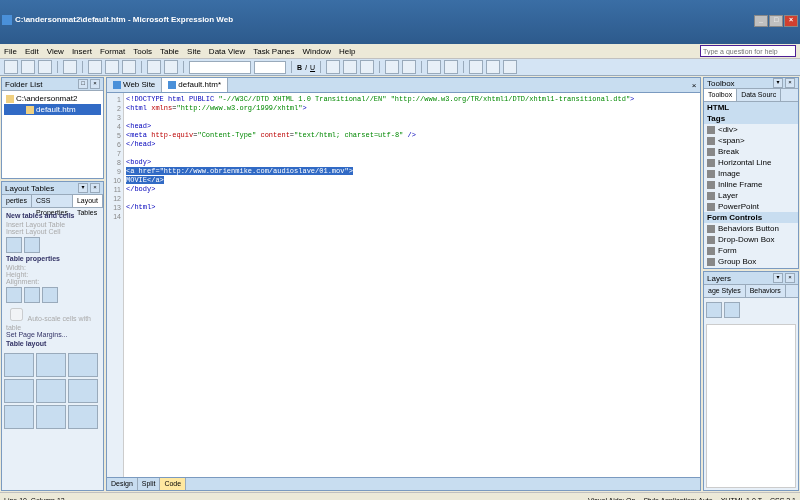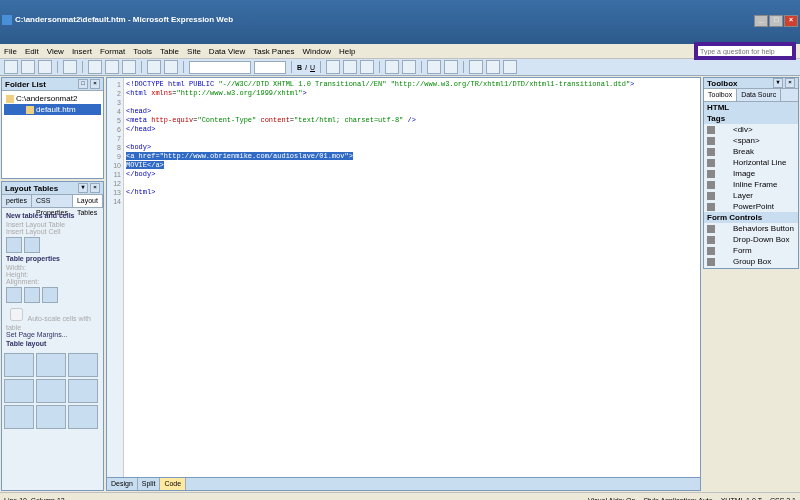--- a/index.html
+++ b/index.html
@@ -4,28 +4,28 @@
 <style>
 html,body{margin:0;padding:0;font-family:Tahoma,sans-serif;font-size:8px;overflow:hidden;background:#ece9d8;width:800px;height:500px}
 .titlebar{background:linear-gradient(#3a6ea5,#2d5a8c);color:#fff;height:14px;display:flex;align-items:flex-start;padding:15px 2px;font-weight:bold}
 .titlebar .icon{width:10px;height:10px;background:#4a90d9;margin-right:3px}
 .winbtns{margin-left:auto;display:flex;gap:1px}
 .winbtn{width:12px;height:10px;background:#c0c0c0;border:1px solid #888;font-size:7px;text-align:center;line-height:8px;cursor:pointer}
 .winbtn.close{background:#d04030;color:#fff}
 .menubar{background:#ece9d8;height:14px;display:flex;align-items:center;padding:0 4px;gap:8px;border-bottom:1px solid #c0c0c0}
 .menubar span{cursor:pointer}
 .menubar .help{margin-left:auto}
-.helpbox{border:4px solid #4c1d95;width:90px;height:10px;font-size:7px;color:#999;padding:0 2px}
+.helpbox{border:1px solid #4c1d95;width:90px;height:10px;font-size:7px;color:#999;padding:0 2px}
 .toolbar{background:#d4e4f4;height:16px;display:flex;align-items:center;padding:0 4px;gap:3px;border-bottom:1px solid #9ab;font-size:7px}
 .tbtn{width:12px;height:12px;border:1px solid #9ab;background:#e8f0f8;display:inline-block}
 .tsep{width:1px;height:12px;background:#9ab;margin:0 2px}
 .mid{display:flex;height:416px}
 .leftcol{width:105px;display:flex;flex-direction:column}
 .panel{border:1px solid #7a9ac0;margin:1px;background:#e8f0f8;display:flex;flex-direction:column}
-.panelhdr{background:#c8ddf0;height:12px;display:flex;align-items:center;padding:0 3px;font-weight:bold;border-bottom:1px solid #9ab}
+.panelhdr{background:#c8ddf0;height:12px;display:flex;align-items:center;padding:0 3px;font-weight:normal;border-bottom:1px solid #9ab}
 .panelctl{margin-left:auto;display:flex;gap:2px}
 .panelctl span{width:8px;height:8px;background:#d4e4f4;border:1px solid #9ab;font-size:6px;text-align:center;line-height:7px;cursor:pointer}
 .folderbody{background:#fff;flex:1;padding:2px}
 .folderitem{padding:1px 2px;display:flex;align-items:center;gap:2px}
 .folderitem .fi{width:8px;height:8px;background:#f0d080}
 .tabs{display:flex;height:12px;background:#d4e4f4;border-bottom:1px solid #9ab;font-size:7px}
 .tab{padding:0 4px;border-right:1px solid #9ab;line-height:12px;cursor:pointer}
 .tab.active{background:#fff}
 .ltsec{padding:2px 4px;font-size:7px;color:#666}
 .ltsechdr{color:#336;font-weight:bold;margin:2px 0}
@@ -44,21 +44,21 @@
 .code{flex:1;font-family:'Courier New',monospace;font-size:7px;padding:2px;line-height:9px;white-space:pre}
 .kw{color:#00b}
 .str{color:#080}
 .attr{color:#b00}
 .sel{background:#316ac5;color:#fff}
 .sel .str{color:#fff}
 .viewbar{height:12px;background:#c8ddf0;border:1px solid #7a9ac0;border-top:none;display:flex;align-items:center;font-size:7px}
 .vbtn{padding:0 4px;border-right:1px solid #9ab;line-height:12px;cursor:pointer}
 .vbtn.active{background:#ffe8a0}
 .rightcol{width:98px;display:flex;flex-direction:column}
-.toolitem{padding:1px 3px;display:flex;align-items:center;gap:18px;cursor:pointer}
+.toolitem{padding:1px 3px;display:flex;align-items:center;gap:3px;cursor:pointer}
 .ti{width:8px;height:8px;background:#888}
 .toolsec{background:#c8ddf0;padding:1px 3px;font-weight:bold}
 .statusbar{height:14px;background:#ece9d8;border-top:1px solid #c0c0c0;display:flex;align-items:center;padding:0 4px;font-size:7px;gap:10px}
 .statusbar .r{margin-left:auto;display:flex;gap:8px}
 .taskbar{height:18px;background:linear-gradient(#3a6ea5,#245edb);display:flex;align-items:center;color:#fff;font-size:7px}
 .startbtn{background:linear-gradient(#5a9a3a,#3a7a2a);height:18px;padding:0 8px;display:flex;align-items:center;font-weight:bold;font-style:italic;cursor:pointer}
 .taskbtn{background:#4a7ab8;border:1px solid #2a5a98;height:14px;margin:0 1px;padding:0 4px;display:flex;align-items:center;max-width:90px;overflow:hidden;cursor:pointer}
 .taskbtn.active{background:#2a5a98}
 .tray{margin-left:auto;background:#2a5a98;height:18px;padding:0 6px;display:flex;align-items:center;gap:3px}
 .disabled{color:#aaa}
@@ -191,20 +191,31 @@
           <span class="tlcell"></span>
           <span class="tlcell"></span>
         <span class="tlcell"></span>
           <span class="tlcell"></span>
           <span class="tlcell"></span>
       </div>
     </div>
   </div>
 
   <div class="center">
+    <div class="doctabs">
+      <div class="doctab">
+          <span class="di"></span>
+          <span>Web Site</span>
+        </div>
+      <div class="doctab active">
+          <span class="di"></span>
+          <span>default.htm*</span>
+        </div>
+      <span class="docclose">×</span>
+    </div>
     <div class="codearea">
       <div class="gutter">1<br>2<br>3<br>4<br>5<br>6<br>7<br>8<br>9<br>10<br>11<br>12<br>13<br>14</div>
       <div class="code"><span class="kw">&lt;!DOCTYPE html PUBLIC </span><span class="str">"-//W3C//DTD XHTML 1.0 Transitional//EN" "http://www.w3.org/TR/xhtml1/DTD/xhtml1-transitional.dtd"</span><span class="kw">&gt;</span>
 <span class="kw">&lt;html </span><span class="attr">xmlns</span><span>=</span><span class="str">"http://www.w3.org/1999/xhtml"</span><span class="kw">&gt;</span>
 
 <span class="kw">&lt;head&gt;</span>
 <span class="kw">&lt;meta </span><span class="attr">http-equiv</span>=<span class="str">"Content-Type"</span> <span class="attr">content</span>=<span class="str">"text/html; charset=utf-8"</span><span class="kw"> /&gt;</span>
 <span class="kw">&lt;/head&gt;</span>
 
 <span class="kw">&lt;body&gt;</span>
@@ -287,20 +298,38 @@
           <div class="toolitem">
             <span class="ti"></span>
             <span>Group Box</span>
           </div>
           <div class="toolitem">
             <span class="ti"></span>
             <span>Input (Button)</span>
           </div>
         </div>
     </div>
+    <div class="panel" style="flex:1">
+      <div class="panelhdr">
+          <span>Layers</span>
+          <div class="panelctl">
+            <span>▾</span>
+            <span>×</span>
+          </div>
+        </div>
+      <div class="tabs">
+          <span class="tab">age Styles</span>
+          <span class="tab">Behaviors</span>
+        </div>
+      <div class="ltbtns" style="padding:2px">
+          <span class="ltbtn"></span>
+          <span class="ltbtn"></span>
+        </div>
+      <div style="flex:1;background:#fff;margin:2px;border:1px solid #ccc"></div>
+    </div>
   </div>
 </div>
 
 <div class="statusbar">
   <span>Line 10, Column 12</span>
   <div class="r">
     <span>Visual Aids: On</span>
     <span>Style Application: Auto</span>
     <span>XHTML 1.0 T</span>
     <span>CSS 2.1</span>

